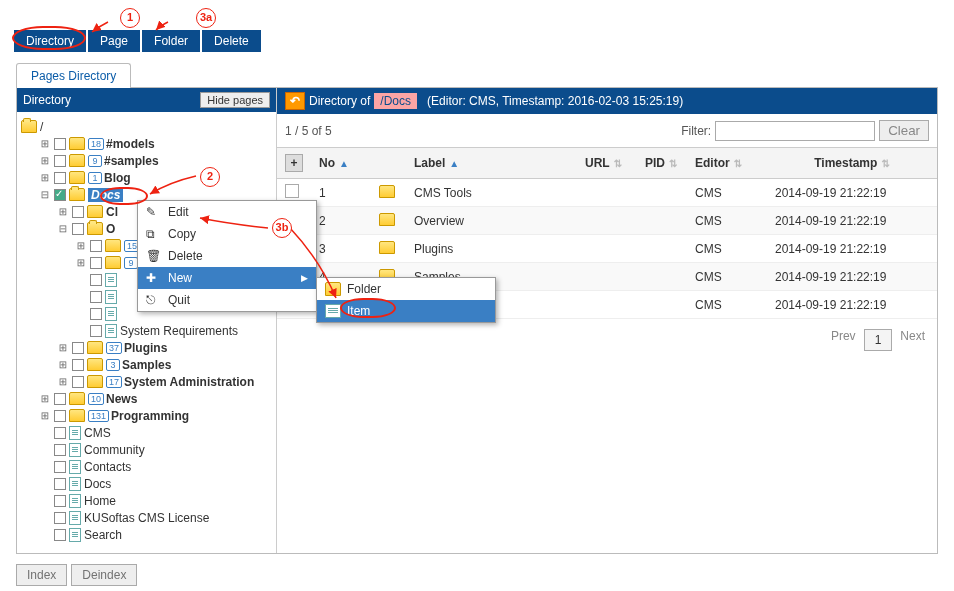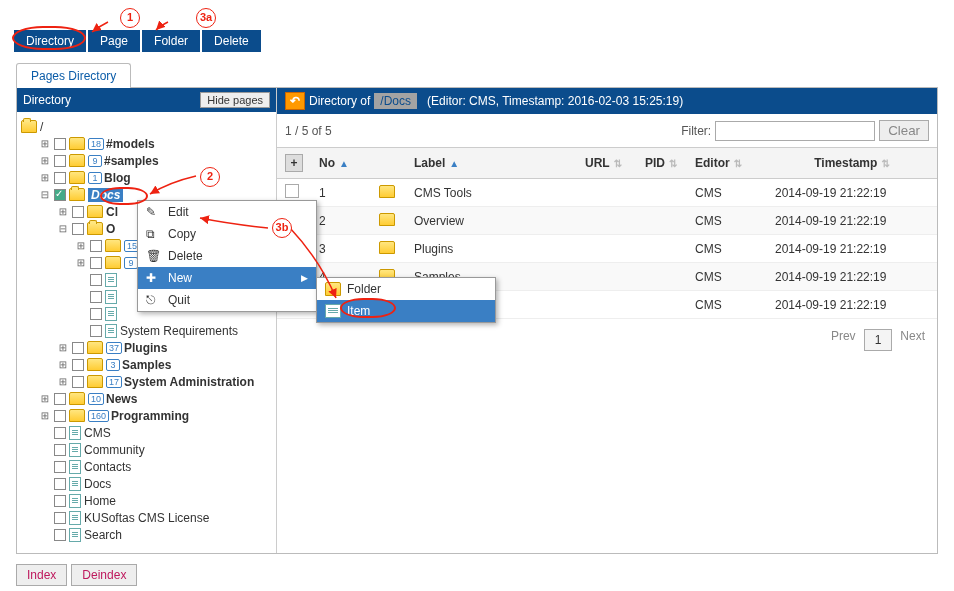--- a/index.html
+++ b/index.html
@@ -45,21 +45,21 @@
 .context-menu { position: absolute; background: #fff; border: 1px solid #999; box-shadow: 2px 2px 5px rgba(0,0,0,0.3); width: 180px; z-index: 10; }
 .ctx-item { padding: 4px 8px; display: flex; align-items: center; cursor: pointer; }
 .ctx-item:hover, .ctx-item.hover { background: #3a7fc4; color: #fff; }
 .ctx-icon { width: 16px; height: 14px; margin-right: 6px; display: inline-block; }
 .ctx-arrow { margin-left: auto; font-size: 9px; }
 .submenu { position: absolute; left: 178px; top: 76px; background: #fff; border: 1px solid #999; box-shadow: 2px 2px 5px rgba(0,0,0,0.3); width: 180px; }
 
 
 .content-header { background: #0b4c8c; color: #fff; padding: 4px 8px; display: flex; align-items: center; gap: 4px; }
 .back-btn { background: #f90; border: 1px solid #c60; width: 20px; height: 18px; display: inline-flex; align-items: center; justify-content: center; color: #fff; font-weight: bold; cursor: pointer; }
-.path-box { background: #a3a3a3; color: #0b4c8c; padding: 1px 6px; font-size: 12px; }
+.path-box { background: #fca5a5; color: #0b4c8c; padding: 1px 6px; font-size: 12px; }
 
 
 .filter-row { display: flex; justify-content: space-between; padding: 6px 8px; align-items: center; color: #555; }
 .filter-row .right { display: flex; align-items: center; gap: 4px; }
 .filter-input { border: 1px solid #aaa; padding: 2px 4px; width: 160px; height: 20px; }
 .clear-btn { background: #eee; border: 1px solid #aaa; padding: 2px 8px; cursor: pointer; color: #888; }
 
 
 table { width: 100%; border-collapse: collapse; }
 thead th { background: #f4f4f4; border-top: 1px solid #ccc; border-bottom: 1px solid #ccc; padding: 6px 8px; text-align: left; font-weight: bold; color: #333; font-size: 12px; }
@@ -69,21 +69,21 @@
 .row-check { width: 14px; height: 14px; border: 1px solid #aaa; display: inline-block; }
 .sort-arrow { color: #3a7fc4; font-size: 10px; margin-left: 4px; }
 .sort-dbl { color: #bbb; font-size: 10px; margin-left: 4px; }
 
 
 .pagination { display: flex; justify-content: flex-end; padding: 10px 12px; gap: 8px; color: #888; }
 .page-num { border: 1px solid #aaa; padding: 3px 10px; background: #f4f4f4; color: #333; }
 
 
 .bottom { margin: 10px 16px; display: flex; gap: 4px; }
-.bottom-btn { background: #eee; border: 1px solid #aaa; padding: 3px 10px; cursor: pointer; font-size: 12px; color: #be185d; }
+.bottom-btn { background: #eee; border: 1px solid #aaa; padding: 3px 10px; cursor: pointer; font-size: 12px; color: #737373; }
 
 
 .anno { position: absolute; pointer-events: none; z-index: 50; }
 .anno-circle { border: 2px solid #e21; border-radius: 50%; }
 .anno-num { width: 20px; height: 20px; border: 1.5px solid #e21; border-radius: 50%; color: #e21; font-size: 11px; text-align: center; line-height: 17px; background: #fff; font-weight: bold; }
 
 svg.arrow-svg { position: absolute; pointer-events: none; z-index: 49; }
 </style>
 </head>
 <body>
@@ -230,21 +230,21 @@
           <span class="expander">⊞</span>
           <span class="checkbox"></span>
           <span class="folder-icon"></span>
           <span class="badge">10</span>
           <span class="tree-label bold">News</span>
         </div>
       <div class="tree-row indent1">
           <span class="expander">⊞</span>
           <span class="checkbox"></span>
           <span class="folder-icon"></span>
-          <span class="badge">160</span>
+          <span class="badge">131</span>
           <span class="tree-label bold">Programming</span>
         </div>
       <div class="tree-row indent1">
           <span class="expander" style="visibility:hidden">⊞</span>
           <span class="checkbox"></span>
           <span class="page-icon"></span>
           <span class="tree-label">CMS</span>
         </div>
       <div class="tree-row indent1">
           <span class="expander" style="visibility:hidden">⊞</span>

